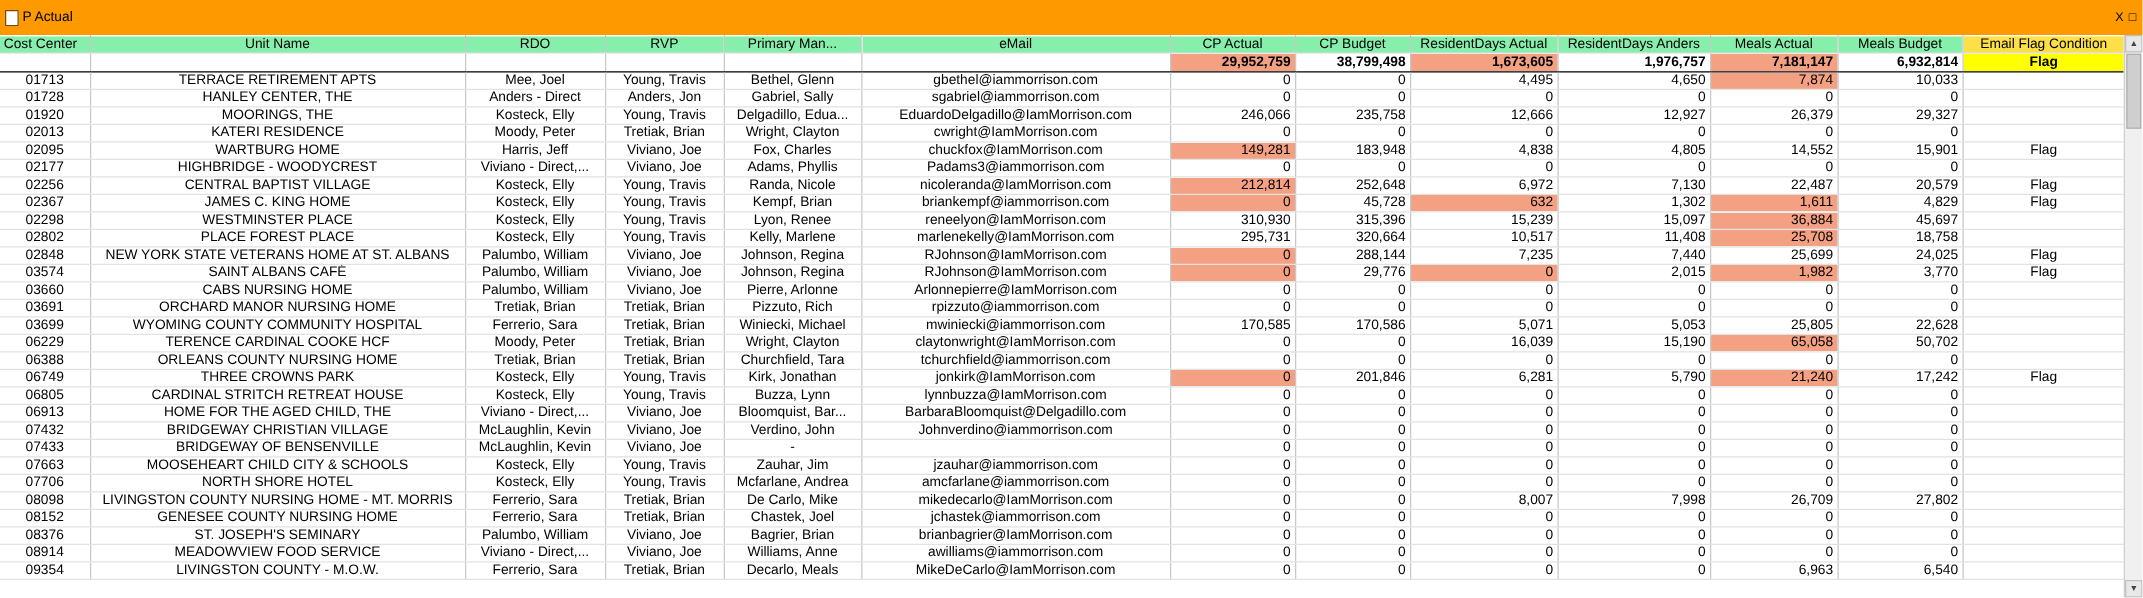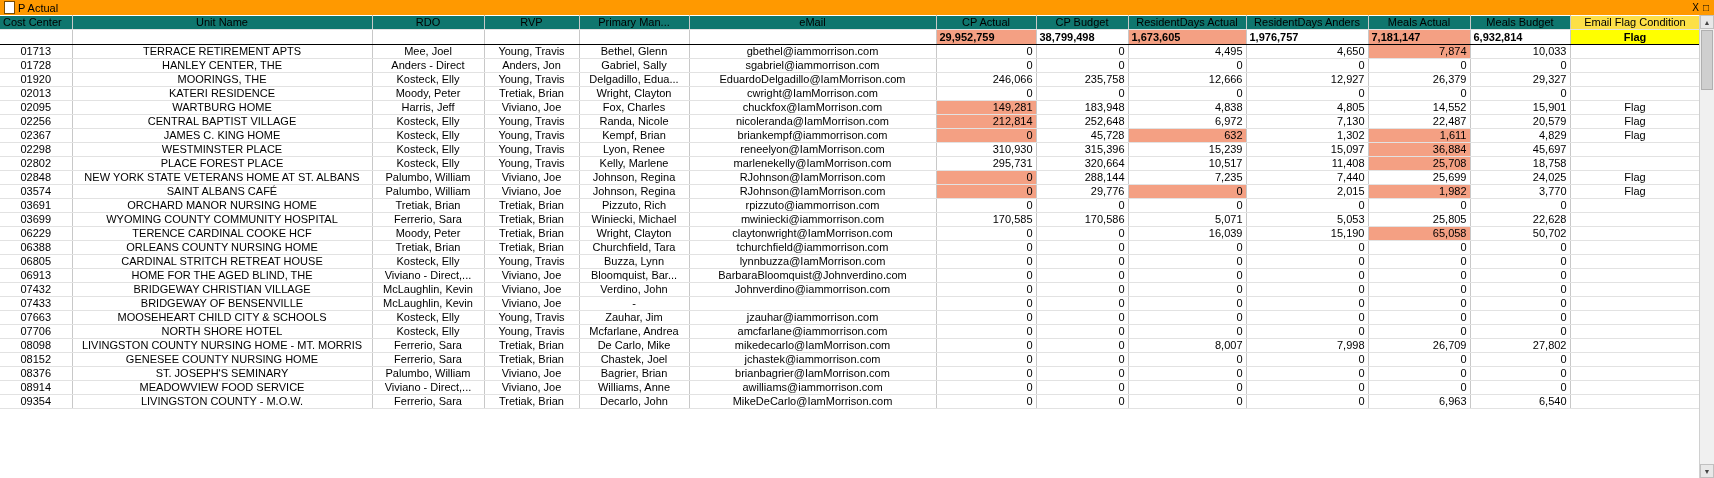--- a/index.html
+++ b/index.html
@@ -17,21 +17,21 @@
   }
   .window {
     width: 1714px;
     height: 478px;
     position: relative;
     display: flex;
     flex-direction: column;
   }
   
   .titlebar {
-    height: 15px;
+    height: 28px;
     background: #FF9900;
     display: flex;
     align-items: center;
     justify-content: space-between;
     padding: 0 2px;
     font-size: 11px;
     color: #000;
     flex: 0 0 auto;
   }
   .titlebar .title-left {
@@ -86,32 +86,33 @@
     border-right: 1px solid #c8c8c8;
     border-bottom: 1px solid #e2e2e2;
     padding: 0 3px;
     height: 13px;
     line-height: 13px;
     overflow: hidden;
     white-space: nowrap;
     font-weight: normal;
   }
   thead th {
-    background: #0f766e;
+    background: #86efac;
     border-bottom: 1px solid #000000;
     border-top: 1px solid #ffffff;
     font-weight: bold;
     text-align: center;
     font-size: 11px;
     height: 14px;
     line-height: 14px;
   }
   thead th.hdr-left { text-align: left; }
   tr.totals td {
     font-weight: bold;
+    text-align: right;
     border-bottom: 1px solid #000000;
     height: 14px;
     line-height: 14px;
   }
   tr.totals td.tot-blank { background: #ffffff; }
   .c-num { text-align: right; }
   .c-ctr { text-align: center; }
   .hl { background: #F4A083; }
   .flagcol {
     background: #FFFF00;
@@ -302,20 +303,35 @@
               <td class="c-ctr">chuckfox@IamMorrison.com</td>
               <td class="c-num hl">149,281</td>
               <td class="c-num">183,948</td>
               <td class="c-num">4,838</td>
               <td class="c-num">4,805</td>
               <td class="c-num">14,552</td>
               <td class="c-num">15,901</td>
               <td class="flagcell">Flag</td>
             </tr>
             <tr>
+              <td class="c-ctr">02177</td>
+              <td class="c-ctr">HIGHBRIDGE - WOODYCREST</td>
+              <td class="c-ctr">Viviano - Direct,...</td>
+              <td class="c-ctr">Viviano, Joe</td>
+              <td class="c-ctr">Adams, Phyllis</td>
+              <td class="c-ctr">Padams3@iammorrison.com</td>
+              <td class="c-num">0</td>
+              <td class="c-num">0</td>
+              <td class="c-num">0</td>
+              <td class="c-num">0</td>
+              <td class="c-num">0</td>
+              <td class="c-num">0</td>
+              <td class="flagcell"></td>
+            </tr>
+            <tr>
               <td class="c-ctr">02256</td>
               <td class="c-ctr">CENTRAL BAPTIST VILLAGE</td>
               <td class="c-ctr">Kosteck, Elly</td>
               <td class="c-ctr">Young, Travis</td>
               <td class="c-ctr">Randa, Nicole</td>
               <td class="c-ctr">nicoleranda@IamMorrison.com</td>
               <td class="c-num hl">212,814</td>
               <td class="c-num">252,648</td>
               <td class="c-num">6,972</td>
               <td class="c-num">7,130</td>
@@ -392,20 +408,35 @@
               <td class="c-ctr">RJohnson@IamMorrison.com</td>
               <td class="c-num hl">0</td>
               <td class="c-num">29,776</td>
               <td class="c-num hl">0</td>
               <td class="c-num">2,015</td>
               <td class="c-num hl">1,982</td>
               <td class="c-num">3,770</td>
               <td class="flagcell">Flag</td>
             </tr>
             <tr>
+              <td class="c-ctr">03660</td>
+              <td class="c-ctr">CABS NURSING HOME</td>
+              <td class="c-ctr">Palumbo, William</td>
+              <td class="c-ctr">Viviano, Joe</td>
+              <td class="c-ctr">Pierre, Arlonne</td>
+              <td class="c-ctr">Arlonnepierre@IamMorrison.com</td>
+              <td class="c-num">0</td>
+              <td class="c-num">0</td>
+              <td class="c-num">0</td>
+              <td class="c-num">0</td>
+              <td class="c-num">0</td>
+              <td class="c-num">0</td>
+              <td class="flagcell"></td>
+            </tr>
+            <tr>
               <td class="c-ctr">03691</td>
               <td class="c-ctr">ORCHARD MANOR NURSING HOME</td>
               <td class="c-ctr">Tretiak, Brian</td>
               <td class="c-ctr">Tretiak, Brian</td>
               <td class="c-ctr">Pizzuto, Rich</td>
               <td class="c-ctr">rpizzuto@iammorrison.com</td>
               <td class="c-num">0</td>
               <td class="c-num">0</td>
               <td class="c-num">0</td>
               <td class="c-num">0</td>
@@ -452,41 +483,56 @@
               <td class="c-ctr">tchurchfield@iammorrison.com</td>
               <td class="c-num">0</td>
               <td class="c-num">0</td>
               <td class="c-num">0</td>
               <td class="c-num">0</td>
               <td class="c-num">0</td>
               <td class="c-num">0</td>
               <td class="flagcell"></td>
             </tr>
             <tr>
+              <td class="c-ctr">06749</td>
+              <td class="c-ctr">THREE CROWNS PARK</td>
+              <td class="c-ctr">Kosteck, Elly</td>
+              <td class="c-ctr">Young, Travis</td>
+              <td class="c-ctr">Kirk, Jonathan</td>
+              <td class="c-ctr">jonkirk@IamMorrison.com</td>
+              <td class="c-num hl">0</td>
+              <td class="c-num">201,846</td>
+              <td class="c-num">6,281</td>
+              <td class="c-num">5,790</td>
+              <td class="c-num hl">21,240</td>
+              <td class="c-num">17,242</td>
+              <td class="flagcell">Flag</td>
+            </tr>
+            <tr>
               <td class="c-ctr">06805</td>
               <td class="c-ctr">CARDINAL STRITCH RETREAT HOUSE</td>
               <td class="c-ctr">Kosteck, Elly</td>
               <td class="c-ctr">Young, Travis</td>
               <td class="c-ctr">Buzza, Lynn</td>
               <td class="c-ctr">lynnbuzza@IamMorrison.com</td>
               <td class="c-num">0</td>
               <td class="c-num">0</td>
               <td class="c-num">0</td>
               <td class="c-num">0</td>
               <td class="c-num">0</td>
               <td class="c-num">0</td>
               <td class="flagcell"></td>
             </tr>
             <tr>
               <td class="c-ctr">06913</td>
-              <td class="c-ctr">HOME FOR THE AGED BLIND, THE</td>
+              <td class="c-ctr">HOME FOR THE AGED CHILD, THE</td>
               <td class="c-ctr">Viviano - Direct,...</td>
               <td class="c-ctr">Viviano, Joe</td>
               <td class="c-ctr">Bloomquist, Bar...</td>
-              <td class="c-ctr">BarbaraBloomquist@Johnverdino.com</td>
+              <td class="c-ctr">BarbaraBloomquist@Delgadillo.com</td>
               <td class="c-num">0</td>
               <td class="c-num">0</td>
               <td class="c-num">0</td>
               <td class="c-num">0</td>
               <td class="c-num">0</td>
               <td class="c-num">0</td>
               <td class="flagcell"></td>
             </tr>
             <tr>
               <td class="c-ctr">07432</td>
@@ -606,21 +652,21 @@
               <td class="c-num">0</td>
               <td class="c-num">0</td>
               <td class="c-num">0</td>
               <td class="flagcell"></td>
             </tr>
             <tr>
               <td class="c-ctr">09354</td>
               <td class="c-ctr">LIVINGSTON COUNTY -  M.O.W.</td>
               <td class="c-ctr">Ferrerio, Sara</td>
               <td class="c-ctr">Tretiak, Brian</td>
-              <td class="c-ctr">Decarlo, John</td>
+              <td class="c-ctr">Decarlo, Meals</td>
               <td class="c-ctr">MikeDeCarlo@IamMorrison.com</td>
               <td class="c-num">0</td>
               <td class="c-num">0</td>
               <td class="c-num">0</td>
               <td class="c-num">0</td>
               <td class="c-num">6,963</td>
               <td class="c-num">6,540</td>
               <td class="flagcell"></td>
             </tr>
           </tbody>

